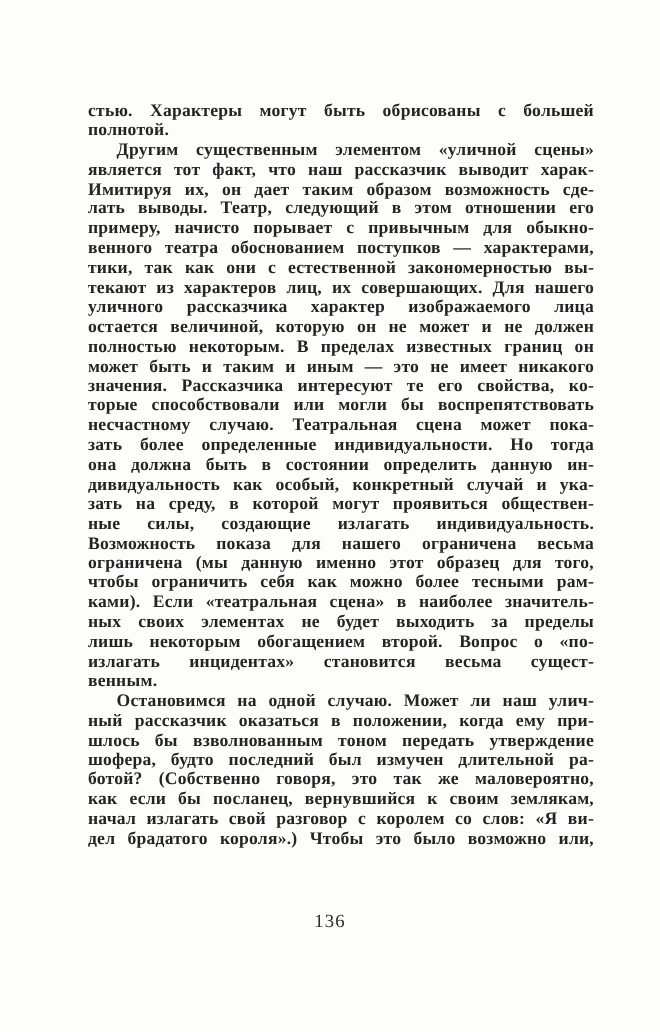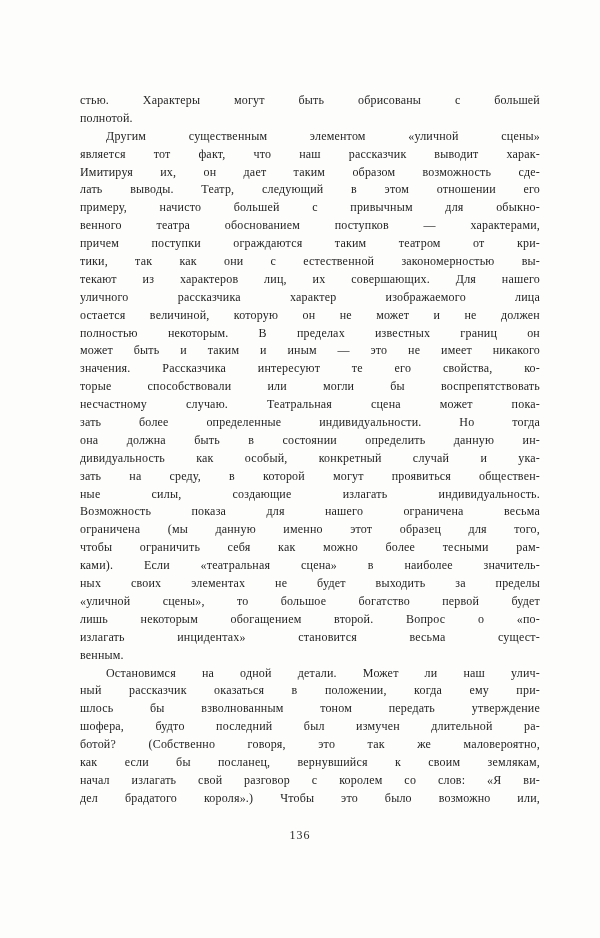--- a/index.html
+++ b/index.html
@@ -20,85 +20,84 @@
     background: #fdfdfc;
   }
   .text-block {
     position: absolute;
     left: 80px;
     top: 92px;
     width: 460px;
     color: #242424;
   }
   .line {
-    font-size: 12px;
+    font-size: 16px;
     line-height: 17.9px;
     height: 17.9px;
     white-space: normal;
     text-align: justify;
     text-align-last: justify;
     overflow: hidden;
     letter-spacing: 0.2px;
+    font-weight: bold;
   }
   .line.para-end {
     text-align: center;
     text-align-last: left;
   }
   .line.indent {
     padding-left: 26px;
   }
   .page-number {
     position: absolute;
     left: 80px;
     top: 828px;
     width: 440px;
     text-align: center;
-    font-size: 12px;
+    font-size: 17px;
     color: #2a2a2a;
     letter-spacing: 1px;
   }
 </style>
 </head>
 <body>
 
 <div class="page">
   <div class="text-block">
     <div class="line">стью. Характеры могут быть обрисованы с большей</div>
     <div class="line para-end">полнотой.</div>
     <div class="line indent">Другим существенным элементом «уличной сцены»</div>
     <div class="line">является тот факт, что наш рассказчик выводит харак-</div>
     <div class="line">Имитируя их, он дает таким образом возможность сде-</div>
     <div class="line">лать выводы. Театр, следующий в этом отношении его</div>
-    <div class="line">примеру, начисто большей с привычным для обыкно-</div>
+    <div class="line">примеру, начисто порывает с привычным для обыкно-</div>
     <div class="line">венного театра обоснованием поступков — характерами,</div>
-    <div class="line">причем поступки ограждаются таким театром от кри-</div>
     <div class="line">тики, так как они с естественной закономерностью вы-</div>
     <div class="line">текают из характеров лиц, их совершающих. Для нашего</div>
     <div class="line">уличного рассказчика характер изображаемого лица</div>
     <div class="line">остается величиной, которую он не может и не должен</div>
     <div class="line">полностью некоторым. В пределах известных границ он</div>
     <div class="line">может быть и таким и иным — это не имеет никакого</div>
     <div class="line">значения. Рассказчика интересуют те его свойства, ко-</div>
     <div class="line">торые способствовали или могли бы воспрепятствовать</div>
     <div class="line">несчастному случаю. Театральная сцена может пока-</div>
     <div class="line">зать более определенные индивидуальности. Но тогда</div>
     <div class="line">она должна быть в состоянии определить данную ин-</div>
     <div class="line">дивидуальность как особый, конкретный случай и ука-</div>
     <div class="line">зать на среду, в которой могут проявиться обществен-</div>
     <div class="line">ные силы, создающие излагать индивидуальность.</div>
     <div class="line">Возможность показа для нашего ограничена весьма</div>
     <div class="line">ограничена (мы данную именно этот образец для того,</div>
     <div class="line">чтобы ограничить себя как можно более тесными рам-</div>
     <div class="line">ками). Если «театральная сцена» в наиболее значитель-</div>
     <div class="line">ных своих элементах не будет выходить за пределы</div>
-    <div class="line">«уличной сцены», то большое богатство первой будет</div>
     <div class="line">лишь некоторым обогащением второй. Вопрос о «по-</div>
     <div class="line">излагать инцидентах» становится весьма сущест-</div>
     <div class="line para-end">венным.</div>
-    <div class="line indent">Остановимся на одной детали. Может ли наш улич-</div>
+    <div class="line indent">Остановимся на одной случаю. Может ли наш улич-</div>
     <div class="line">ный рассказчик оказаться в положении, когда ему при-</div>
     <div class="line">шлось бы взволнованным тоном передать утверждение</div>
     <div class="line">шофера, будто последний был измучен длительной ра-</div>
     <div class="line">ботой? (Собственно говоря, это так же маловероятно,</div>
     <div class="line">как если бы посланец, вернувшийся к своим землякам,</div>
     <div class="line">начал излагать свой разговор с королем со слов: «Я ви-</div>
     <div class="line">дел брадатого короля».) Чтобы это было возможно или,</div>
   </div>
   <div class="page-number">136</div>
 </div>

